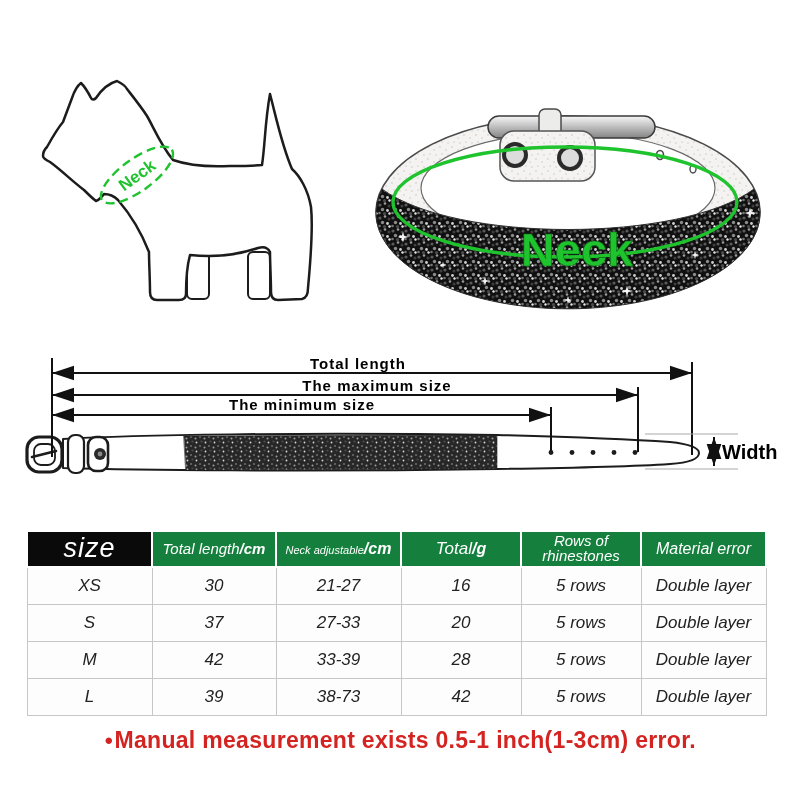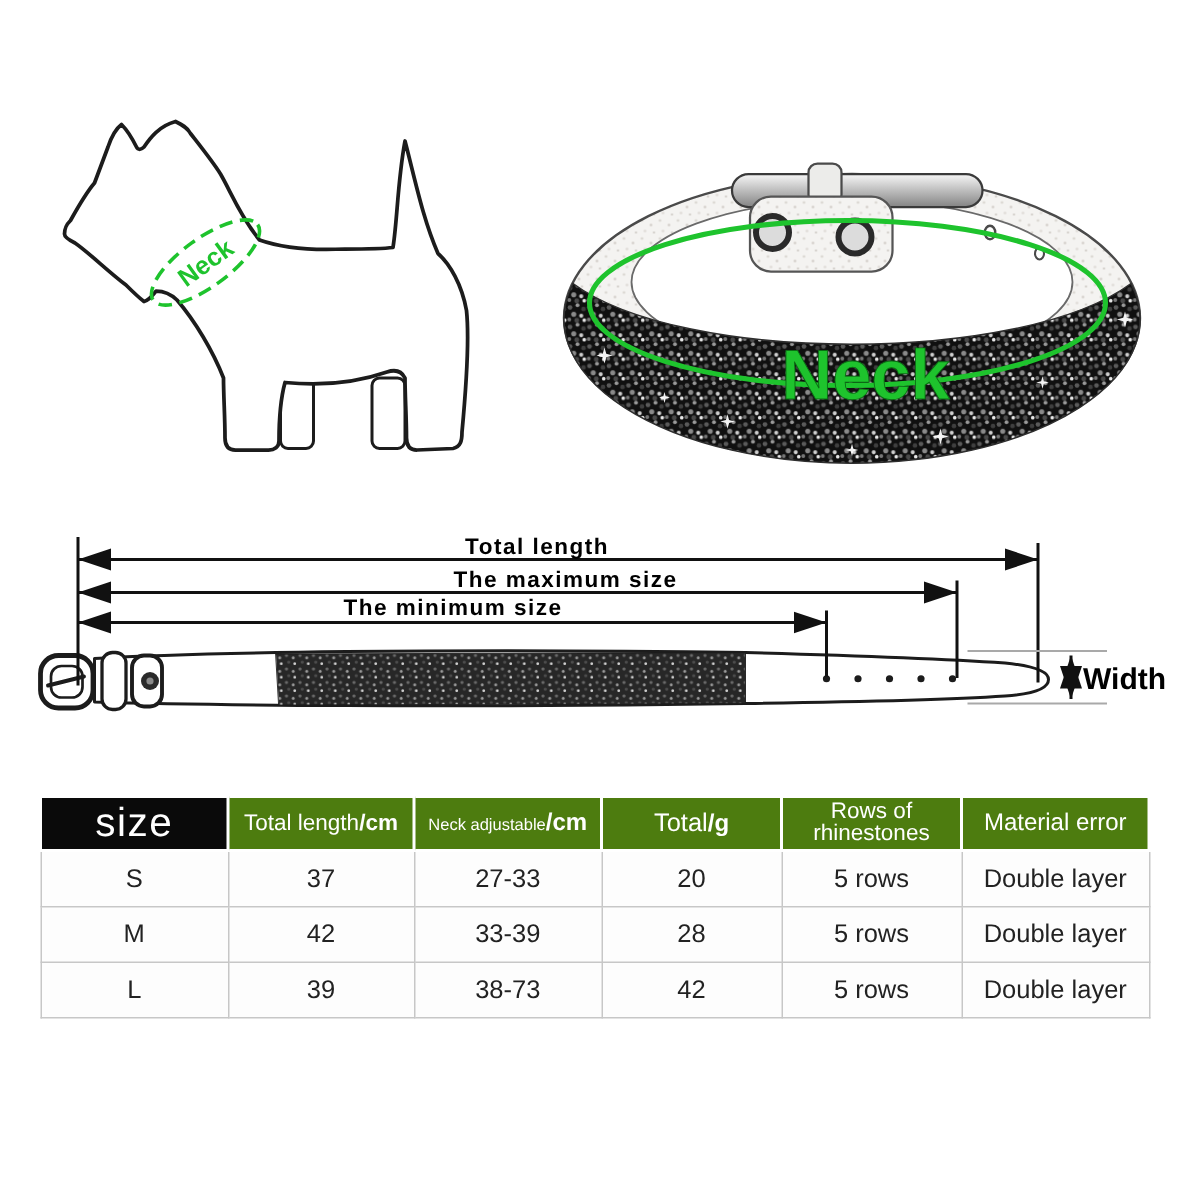--- a/index.html
+++ b/index.html
@@ -2,22 +2,22 @@
 <html><head>
 <meta charset="utf-8">
 <style>
   html,body{margin:0;padding:0;background:#ffffff;}
   .canvas{position:relative;width:800px;height:800px;background:#ffffff;overflow:hidden;
           font-family:"Liberation Sans",sans-serif;}
   .abs{position:absolute;}
   svg text{font-family:"Liberation Sans",sans-serif;}
 
   
-  table.size-table{position:absolute;left:26px;top:530px;width:739px;border-collapse:collapse;table-layout:fixed;}
-  table.size-table th{background:#4d7c0f;color:#fff;border:2px solid #ffffff;font-weight:normal;
+  table.size-table{position:absolute;left:26px;top:530px;width:739px;border-collapse:collapse;table-layout:fixed;font-style:italic;}
+  table.size-table th{background:#15803d;color:#fff;border:2px solid #ffffff;font-weight:normal;
                       height:34px;text-align:center;vertical-align:middle;line-height:1.02;padding:0;}
   table.size-table th.size-head{background:#0a0a0a;font-size:27px;letter-spacing:1px;}
   table.size-table td{border:1px solid #c7c7c7;background:#fdfdfd;color:#222;text-align:center;
                       vertical-align:middle;height:36px;font-size:17px;padding:0;}
   .h-main{font-size:15px;} .h-unit{font-size:15px;font-weight:bold;}
   .h-main-sm{font-size:11px;text-align:center;} .h-unit-lg{font-size:16px;font-weight:bold;}
   .h-main-lg{font-size:17px;} 
   .h-wrap{display:inline-block;}
 
   
@@ -215,20 +215,28 @@
         <th class="size-head">size</th>
         <th><span class="h-main">Total length</span><span class="h-unit">/cm</span></th>
         <th><span class="h-main-sm">Neck adjustable</span><span class="h-unit-lg">/cm</span></th>
         <th><span class="h-main-lg">Total</span><span class="h-unit-lg">/g</span></th>
         <th><span class="h-main h-wrap" style="max-width:90px">Rows of rhinestones</span></th>
         <th><span style="font-size:16px">Material error</span></th>
       </tr>
     </thead>
     <tbody>
       <tr>
+        <td>XS</td>
+        <td>30</td>
+        <td>21-27</td>
+        <td>16</td>
+        <td>5 rows</td>
+        <td>Double layer</td>
+      </tr>
+      <tr>
         <td>S</td>
         <td>37</td>
         <td>27-33</td>
         <td>20</td>
         <td>5 rows</td>
         <td>Double layer</td>
       </tr>
       <tr>
         <td>M</td>
         <td>42</td>
@@ -241,14 +249,15 @@
         <td>L</td>
         <td>39</td>
         <td>38-73</td>
         <td>42</td>
         <td>5 rows</td>
         <td>Double layer</td>
       </tr>
     </tbody>
   </table>
 
+  <div class="note"><span class="bullet">●</span><span>Manual measurement exists 0.5-1 inch(1-3cm) error.</span></div>
 
 </div>
 
 </body></html>

